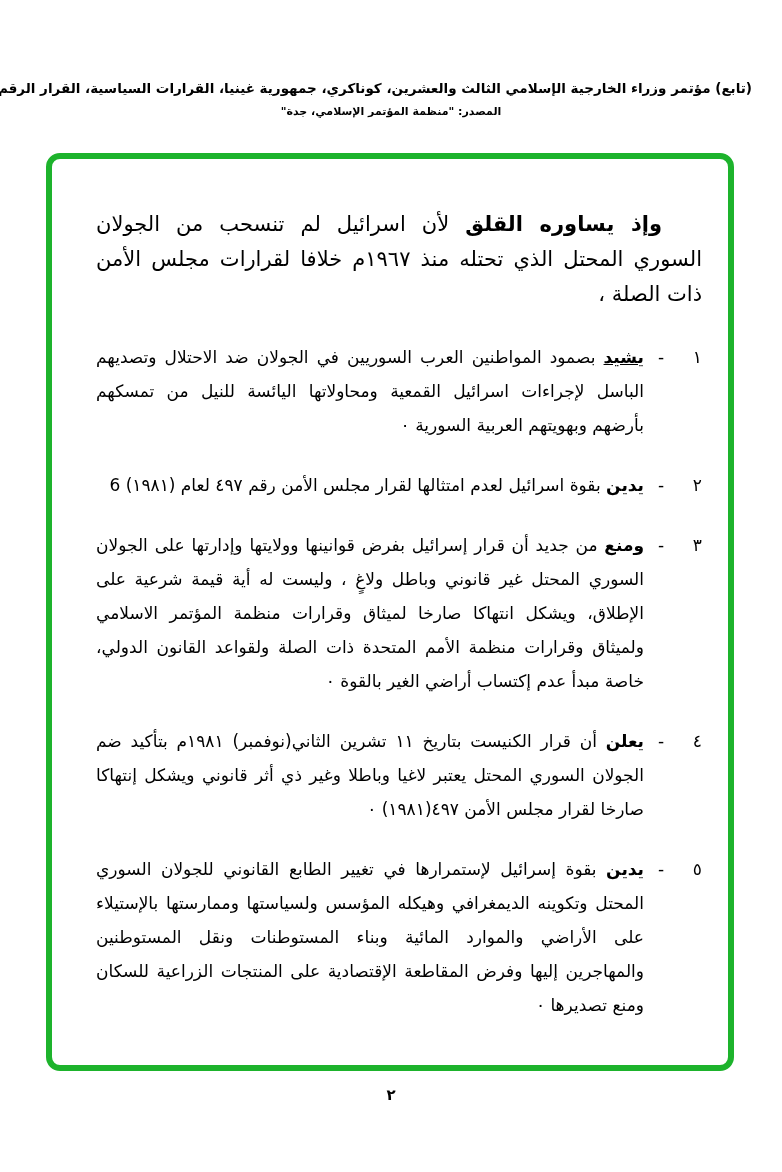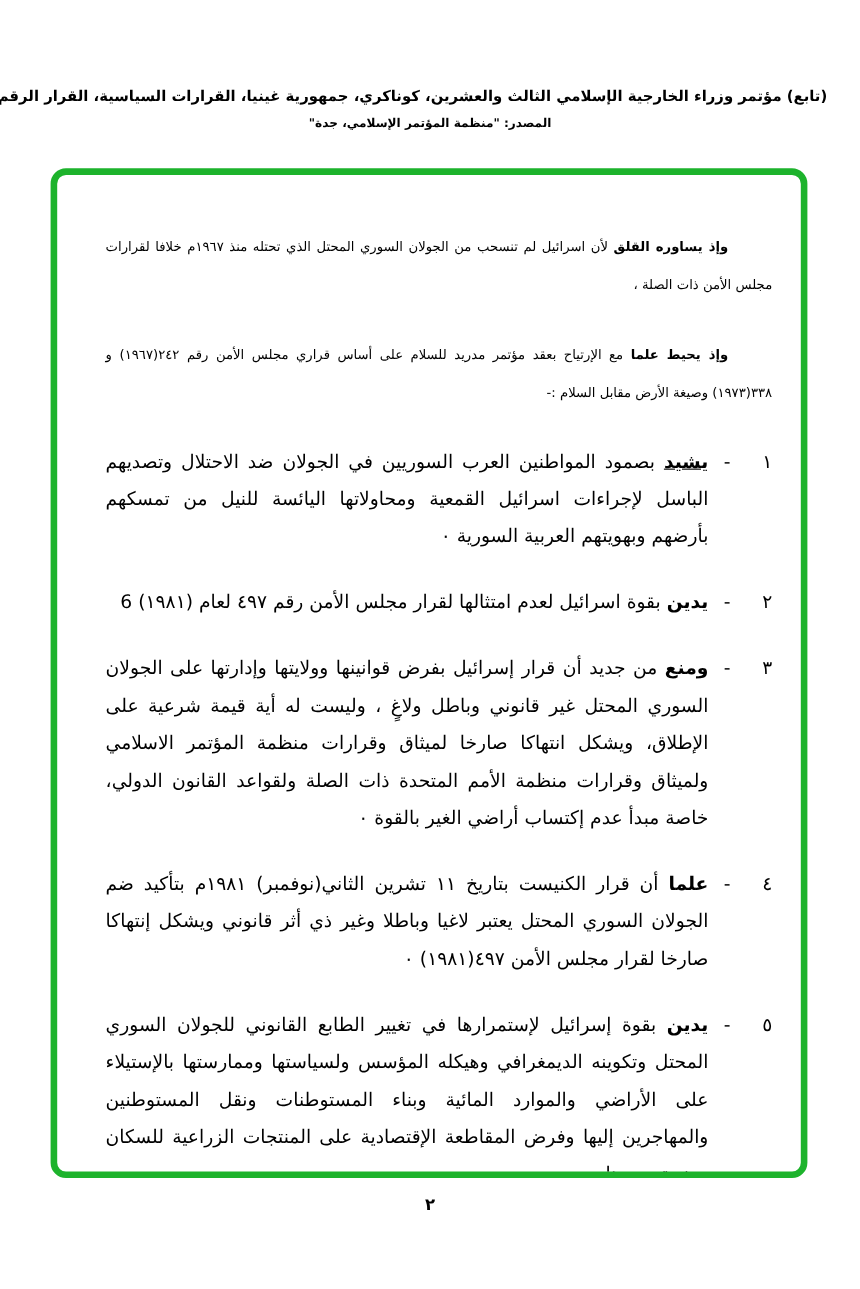--- a/index.html
+++ b/index.html
@@ -14,21 +14,21 @@
 
   .green-box {
     position:absolute; left:46px; top:153px; width:688px; height:918px;
     box-sizing:border-box;
     border:6px solid #1db32c; border-radius:14px;
     padding:48px 26px 0 44px;
     direction:rtl; overflow:hidden;
   }
 
   .para {
-    font-size:12px; line-height:35px;
+    font-size:21px; line-height:35px;
     text-align:justify; text-indent:40px;
     margin:0 0 28px 0;
   }
   .lead { font-weight:bold; }
   .lead.u { text-decoration:underline; }
 
   .item { display:flex; gap:14px; margin-bottom:26px; font-size:17px; line-height:34px; }
   .marker { flex:0 0 44px; display:flex; justify-content:space-between; align-items:flex-start; font-size:17px; }
   .itext { flex:1; text-align:justify; }
 
@@ -42,21 +42,20 @@
 
 <div class="doc-header">
   <div class="h1">(تابع) مؤتمر وزراء الخارجية الإسلامي الثالث والعشرين، كوناكري، جمهورية غينيا، القرارات السياسية، القرار الرقم ⁦٣/٢٣-س⁩</div>
   <div class="h2">المصدر:  "منظمة المؤتمر الإسلامي، جدة"</div>
 </div>
 
 <div class="green-box">
 
   <p class="para"><span class="lead">وإذ يساوره القلق</span> <span>لأن اسرائيل لم تنسحب من الجولان السوري المحتل الذي تحتله منذ ١٩٦٧م خلافا لقرارات مجلس الأمن ذات الصلة ،</span></p>
 
-  <p class="para"><span class="lead">وإذ يحيط علما</span> <span>مع الإرتياح بعقد مؤتمر مدريد للسلام على أساس قراري مجلس الأمن رقم ٢٤٢(١٩٦٧) و ٣٣٨(١٩٧٣) وصيغة الأرض مقابل السلام :-</span></p>
 
   <div class="item">
     <div class="marker">
       <span>١</span>
       <span>-</span>
     </div>
     <div class="itext"><span class="lead u">يشيد</span> <span>بصمود المواطنين العرب السوريين في الجولان ضد الاحتلال وتصديهم الباسل لإجراءات اسرائيل القمعية ومحاولاتها اليائسة للنيل من تمسكهم بأرضهم وبهويتهم العربية السورية ٠</span></div>
   </div>
 
   <div class="item">
@@ -73,21 +72,21 @@
       <span>-</span>
     </div>
     <div class="itext"><span class="lead">ومنع</span> <span>من جديد أن قرار إسرائيل بفرض قوانينها وولايتها وإدارتها على الجولان السوري المحتل غير قانوني وباطل ولاغٍ ، وليست له أية قيمة شرعية على الإطلاق، ويشكل انتهاكا صارخا لميثاق وقرارات منظمة المؤتمر الاسلامي ولميثاق وقرارات منظمة الأمم المتحدة ذات الصلة ولقواعد القانون الدولي، خاصة مبدأ عدم إكتساب أراضي الغير بالقوة ٠</span></div>
   </div>
 
   <div class="item">
     <div class="marker">
       <span>٤</span>
       <span>-</span>
     </div>
-    <div class="itext"><span class="lead">علما</span> <span>أن قرار الكنيست بتاريخ ١١ تشرين الثاني(نوفمبر) ١٩٨١م بتأكيد ضم الجولان السوري المحتل يعتبر لاغيا وباطلا وغير ذي أثر قانوني ويشكل إنتهاكا صارخا لقرار مجلس الأمن ٤٩٧(١٩٨١) ٠</span></div>
+    <div class="itext"><span class="lead">يعلن</span> <span>أن قرار الكنيست بتاريخ ١١ تشرين الثاني(نوفمبر) ١٩٨١م بتأكيد ضم الجولان السوري المحتل يعتبر لاغيا وباطلا وغير ذي أثر قانوني ويشكل إنتهاكا صارخا لقرار مجلس الأمن ٤٩٧(١٩٨١) ٠</span></div>
   </div>
 
   <div class="item">
     <div class="marker">
       <span>٥</span>
       <span>-</span>
     </div>
     <div class="itext"><span class="lead">يدين</span> <span>بقوة إسرائيل لإستمرارها في تغيير الطابع القانوني للجولان السوري المحتل وتكوينه الديمغرافي وهيكله المؤسس ولسياستها وممارستها بالإستيلاء على الأراضي والموارد المائية وبناء المستوطنات ونقل المستوطنين والمهاجرين إليها وفرض المقاطعة الإقتصادية على المنتجات الزراعية للسكان ومنع تصديرها ٠</span></div>
   </div>
 

